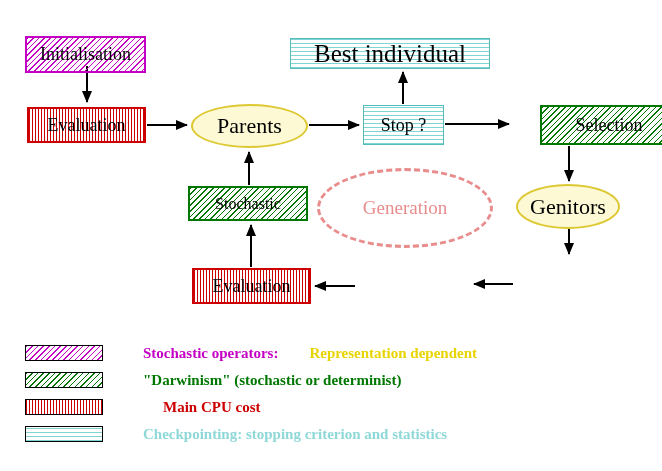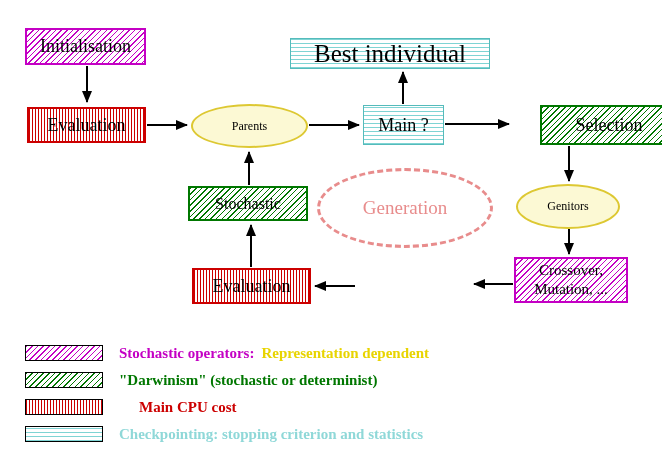--- a/index.html
+++ b/index.html
@@ -44,36 +44,37 @@
     border-color: var(--cyan_border, #55bbbb);
     border-width: 1px;
     background-image: repeating-linear-gradient(0deg,
       var(--cyan, #7fd4d4) 0, var(--cyan, #7fd4d4) 1px,
       transparent 1px, transparent 4px);
   }
   .ellipse {
     border-radius: 50%;
     border: 2px solid var(--yellow, #ddc832);
     background: var(--yellow_fill, #fcf9d4);
-    font-size: 12px;
+    font-size: 22px;
   }
   .generation-ellipse {
     border-radius: 50%;
     border: 3px dashed var(--pink, #e88c8c);
     background: transparent;
     color: var(--pink, #e88c8c);
     font-size: 19px;
   }
   .two-line { flex-direction: column; font-size: 15px; line-height: 1.25; }
   .legend-row {
     position: absolute;
     left: 25px;
     display: flex;
     align-items: center;
     height: 18px;
+    gap: 24px;
   }
   .swatch { width: 78px; height: 16px; border: 1px solid; flex: none; }
   .legend-label { margin-left: 16px; font-weight: bold; font-size: 15px; white-space: nowrap; }
   .suffix { margin-left: 7px; }
   .t-magenta { color: var(--magenta, #c400c4); }
   .t-yellow  { color: var(--yellow_text, #e8d400); }
   .t-green   { color: var(--green, #007700); }
   .t-red     { color: var(--red, #cc0000); margin-left: 36px; }
   .t-cyan    { color: var(--cyan_text, #8fd8d8); }
 </style>
@@ -94,60 +95,56 @@
     <line x1="403" y1="104" x2="403" y2="72" stroke="#000" stroke-width="2" marker-end="url(#ah)"></line>
     <line x1="445" y1="124" x2="509" y2="124" stroke="#000" stroke-width="2" marker-end="url(#ah)"></line>
     <line x1="569" y1="146" x2="569" y2="181" stroke="#000" stroke-width="2" marker-end="url(#ah)"></line>
     <line x1="569" y1="229" x2="569" y2="254" stroke="#000" stroke-width="2" marker-end="url(#ah)"></line>
     <line x1="513" y1="284" x2="474" y2="284" stroke="#000" stroke-width="2" marker-end="url(#ah)"></line>
     <line x1="355" y1="286" x2="315" y2="286" stroke="#000" stroke-width="2" marker-end="url(#ah)"></line>
     <line x1="251" y1="267" x2="251" y2="225" stroke="#000" stroke-width="2" marker-end="url(#ah)"></line>
     <line x1="249" y1="185" x2="249" y2="152" stroke="#000" stroke-width="2" marker-end="url(#ah)"></line>
   </svg>
 
-  <div class="node box hatch-magenta" style="left:25px; top:28px; width:121px; height:37px;">
+  <div class="node box hatch-magenta" style="left:25px; top:36px; width:121px; height:37px;">
     <span>Initialisation</span>
   </div>
 
   <div class="node box stripe-red" style="left:27px; top:107px; width:119px; height:36px;">
     <span>Evaluation</span>
   </div>
 
   <div class="node ellipse" style="left:191px; top:104px; width:117px; height:44px;">
     <span>Parents</span>
   </div>
 
   <div class="node box stripe-cyan" style="left:290px; top:38px; width:200px; height:31px; font-size:25px;">
     <span>Best individual</span>
   </div>
 
   <div class="node box stripe-cyan" style="left:363px; top:105px; width:81px; height:40px;">
-    <span>Main ?</span>
+    <span>Stop ?</span>
   </div>
 
   <div class="node box hatch-green" style="left:540px; top:105px; width:138px; height:40px;">
     <span>Selection</span>
   </div>
 
   <div class="node box hatch-green" style="left:188px; top:186px; width:120px; height:35px; font-size:16px;">
     <span>Stochastic</span>
   </div>
 
   <div class="node generation-ellipse" style="left:317px; top:168px; width:176px; height:80px;">
     <span>Generation</span>
   </div>
 
   <div class="node ellipse" style="left:516px; top:184px; width:104px; height:45px;">
     <span>Genitors</span>
   </div>
 
-  <div class="node box hatch-magenta two-line" style="left:514px; top:257px; width:114px; height:46px;">
-    <span>Crossover,</span>
-    <span>Mutation, ...</span>
-  </div>
 
 
   <div class="node box stripe-red" style="left:192px; top:268px; width:119px; height:36px;">
     <span>Evaluation</span>
   </div>
 
   <div class="legend-row" style="top:344px;">
     <span class="swatch hatch-magenta"></span>
     <span class="legend-label t-magenta">Stochastic operators:</span>
     <span class="legend-label t-yellow suffix">Representation dependent</span>

